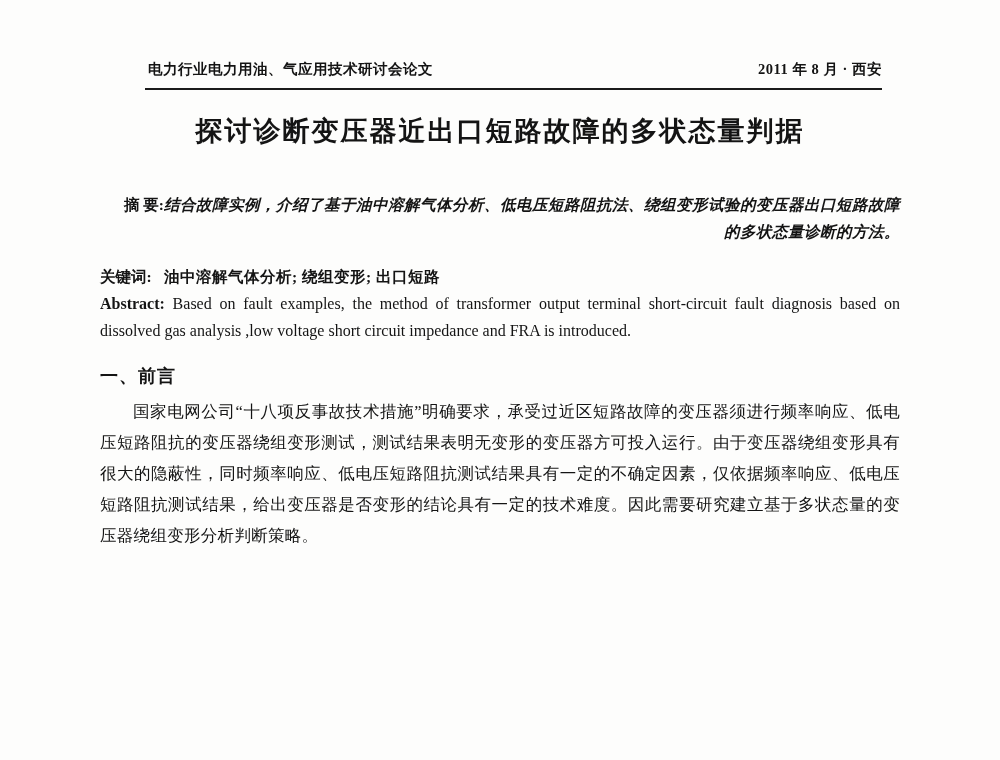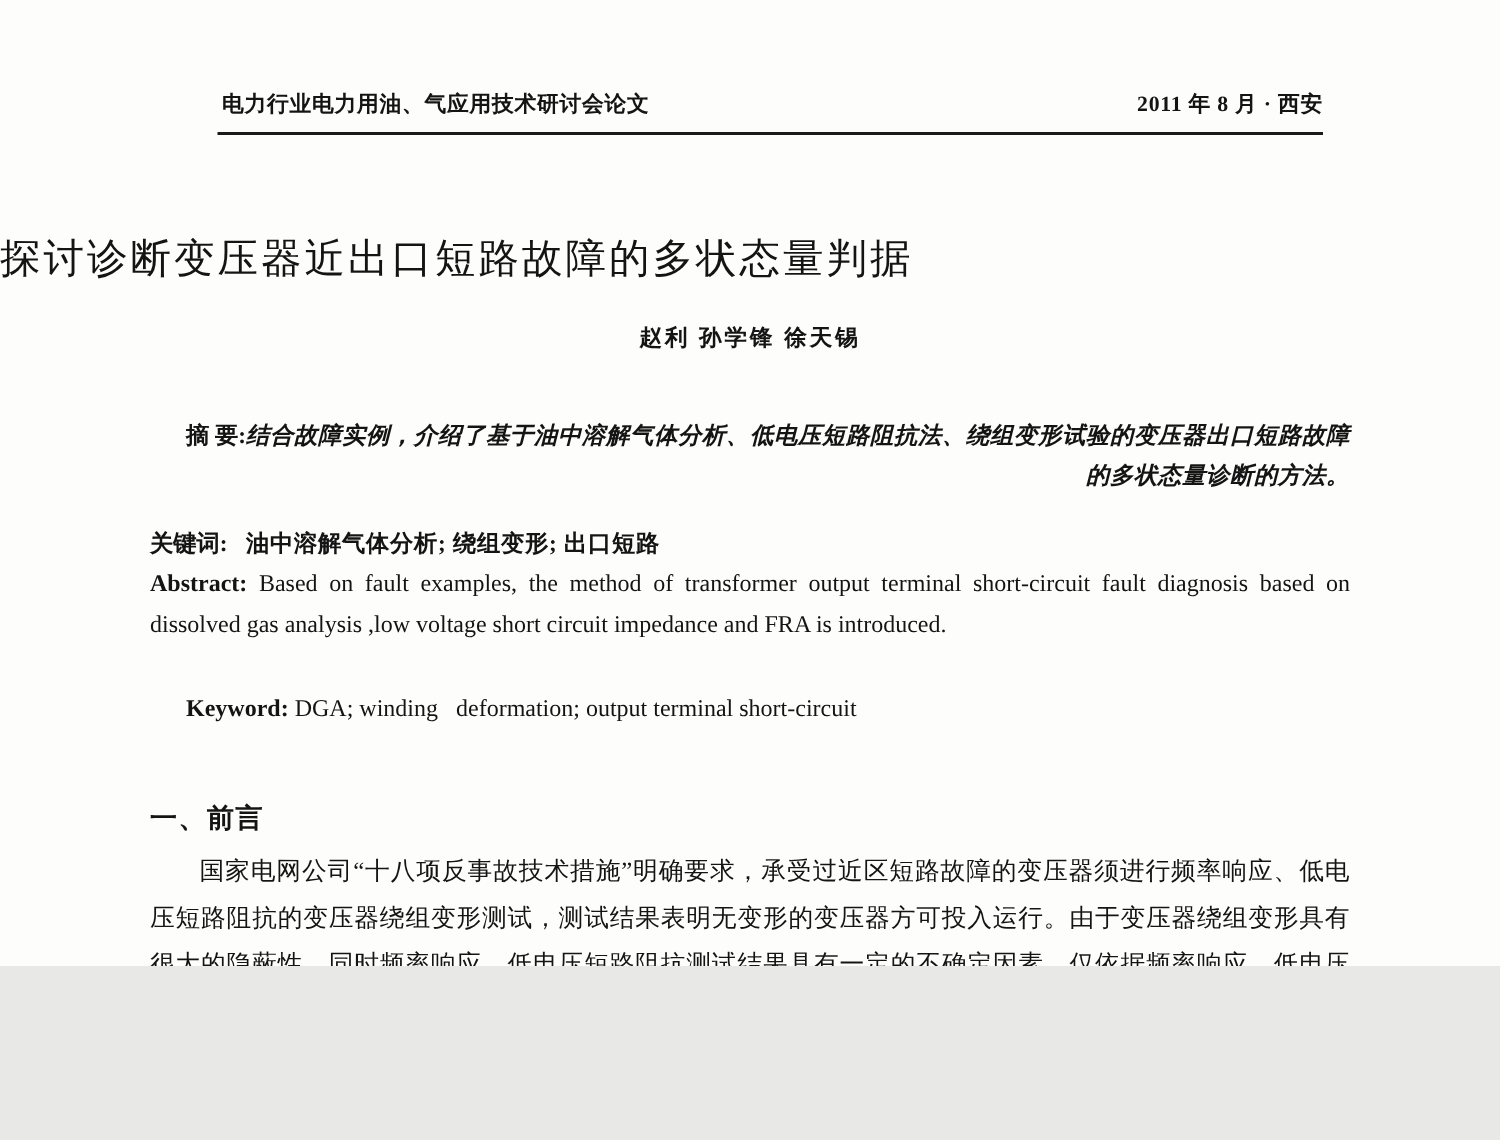--- a/index.html
+++ b/index.html
@@ -3,21 +3,21 @@
 <meta charset="utf-8">
 <style>
   html, body {
     margin: 0;
     padding: 0;
     background: #e8e8e6;
   }
   .page {
     position: relative;
     width: 1000px;
-    height: 644px;
+    height: 760px;
     margin: 0 auto;
     background: #fdfdfc;
     color: #141414;
     font-family: "Liberation Serif", "DejaVu Serif", serif;
     overflow: hidden;
     box-sizing: border-box;
     padding-top: 60px;
   }
   
   .hdr {
@@ -30,24 +30,25 @@
     letter-spacing: 0.5px;
   }
   .hdr-rule {
     height: 0;
     border: 0;
     border-top: 2.5px solid #1b1b1b;
     margin: 9px 118px 0 145px;
   }
   
   .title {
+    text-align: center;
     font-size: 27px;
-    font-weight: normal;
+    font-weight: bold;
     letter-spacing: 2px;
-    margin-top: 64px;
+    margin-top: 23px;
   }
   .authors {
     text-align: center;
     font-size: 15px;
     font-weight: bold;
     letter-spacing: 2px;
     margin-top: 26px;
   }
   .affiliation {
     text-align: center;
@@ -127,42 +128,38 @@
 <div class="page">
 
   <div class="hdr">
     <span>电力行业电力用油、气应用技术研讨会论文</span>
     <span>2011 年 8 月 · 西安</span>
   </div>
   <hr class="hdr-rule">
 
   <div class="title">探讨诊断变压器近出口短路故障的多状态量判据</div>
 
-  <div class="authors">赵利  孙学锋  徐天锡</div>
 
 
   <div class="content">
 
     <div class="abs-cn">
       <span class="lbl">摘  要:</span>
       <span class="txt">结合故障实例，介绍了基于油中溶解气体分析、低电压短路阻抗法、绕组变形试验的变压器出口短路故障的多状态量诊断的方法。</span>
     </div>
 
     <div class="kw-cn">
       <span class="lbl">关键词:</span>
       <span class="txt">油中溶解气体分析; 绕组变形; 出口短路</span>
     </div>
 
     <div class="abs-en">
       <span class="lbl">Abstract:</span><span> Based on fault examples, the method of transformer output terminal short-circuit fault diagnosis based on dissolved gas analysis ,low voltage short circuit impedance and FRA is introduced.</span>
     </div>
 
-    <div class="kw-en">
-      <span class="lbl">Keyword:</span><span> DGA; winding   deformation; output terminal short-circuit</span>
-    </div>
 
     <div class="sec-head">一、前言</div>
 
 
     <p class="body-para">国家电网公司“十八项反事故技术措施”明确要求，承受过近区短路故障的变压器须进行频率响应、低电压短路阻抗的变压器绕组变形测试，测试结果表明无变形的变压器方可投入运行。由于变压器绕组变形具有很大的隐蔽性，同时频率响应、低电压短路阻抗测试结果具有一定的不确定因素，仅依据频率响应、低电压短路阻抗测试结果，给出变压器是否变形的结论具有一定的技术难度。因此需要研究建立基于多状态量的变压器绕组变形分析判断策略。</p>
 
   </div>
 
 </div>
 

